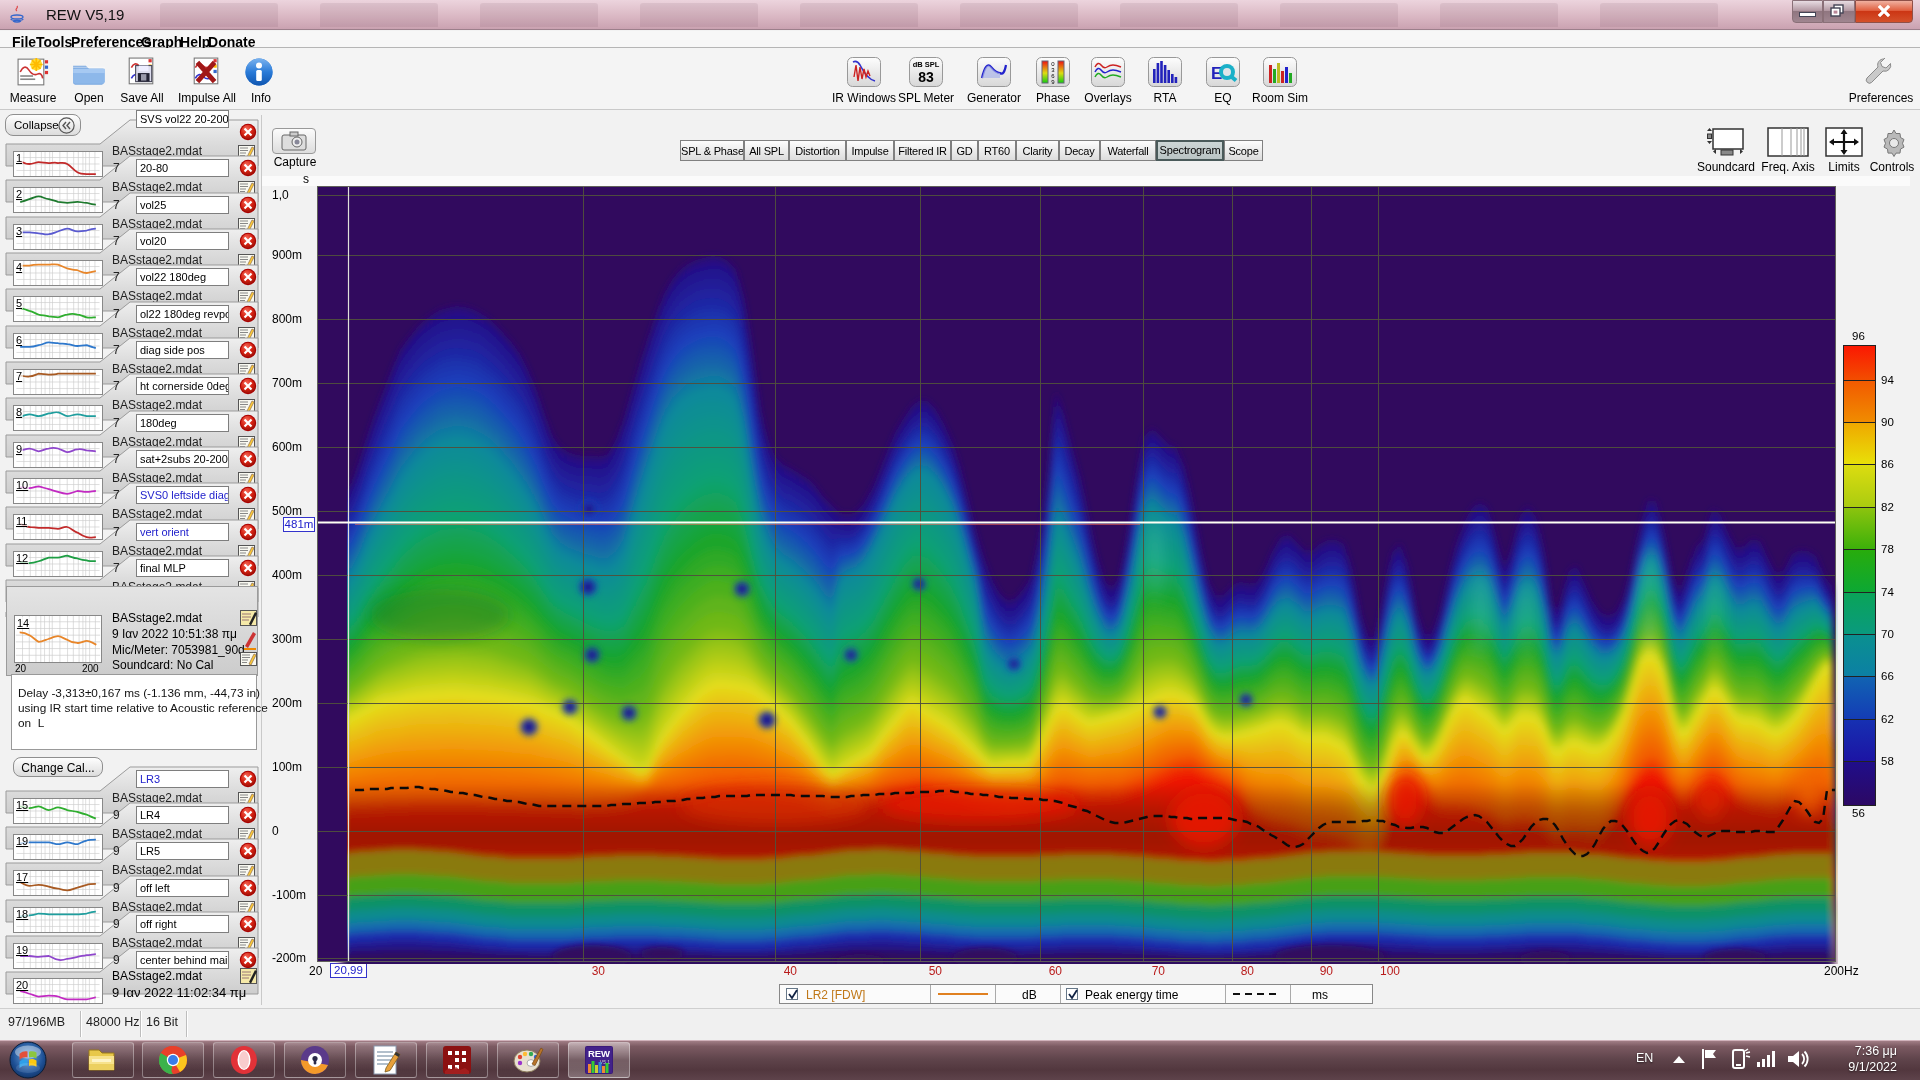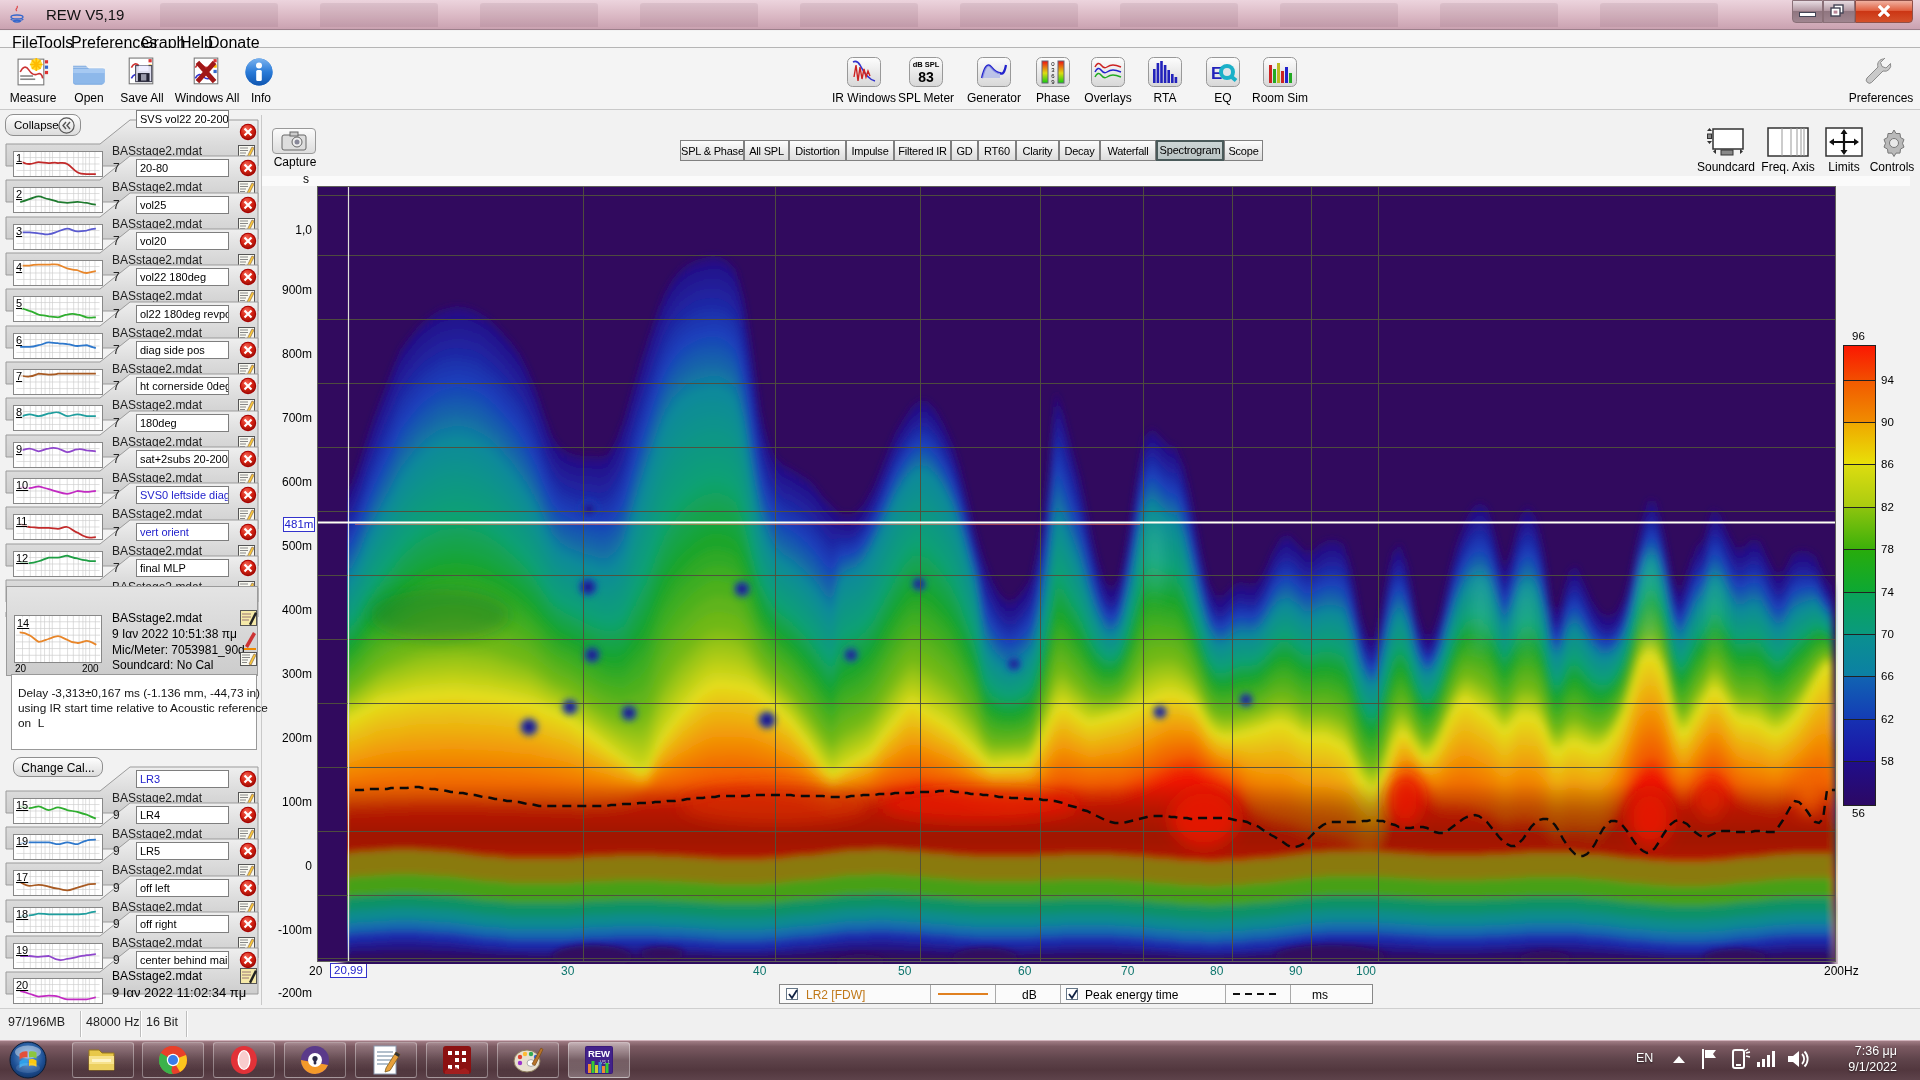--- a/index.html
+++ b/index.html
@@ -1,32 +1,32 @@
 <!DOCTYPE html>
 <html><head><meta charset="utf-8"><title>REW</title><style>
 *{margin:0;padding:0;box-sizing:border-box;}
 html,body{width:1920px;height:1080px;overflow:hidden;font-family:"Liberation Sans",sans-serif;background:#f2f2f2;}
 .abs{position:absolute;}
 .titlebar{left:0;top:0;width:1920px;height:30px;background:linear-gradient(#ecd4dd,#d9b6c2 60%,#caa2b1);border-bottom:1px solid #9c7f8b;}
 .ghost{top:3px;height:24px;background:rgba(96,62,80,0.10);border-radius:3px 3px 0 0;}
 .title-text{left:46px;top:6px;font-size:15px;color:#111;}
 .menubar{left:0;top:31px;width:1920px;height:17px;background:#f7f7f7;border-bottom:1px solid #b5b5b5;}
-.menu-item{top:34px;font-size:16px;color:#000;}
+.menu-item{top:34px;font-size:14px;color:#000;font-weight:bold;}
 .menu-item span{text-decoration:underline;}
 .toolbar{left:0;top:48px;width:1920px;height:62px;background:#f4f4f4;border-bottom:1px solid #c9c9c9;}
 .tlabel{top:38px;font-size:12px;color:#000;text-align:center;}
 .lp-field{left:136px;width:93px;height:18px;background:#fff;border:1px solid #7e7e7e;font-size:11px;padding:2px 2px 0 3px;white-space:nowrap;overflow:hidden;}
 .lp-bas{left:112px;font-size:12px;color:#222;white-space:nowrap;overflow:hidden;width:118px;}
 .lp-seven{left:113px;font-size:12px;color:#222;}
 .thumb{left:13px;width:90px;height:26px;background:#fff;border:1px solid #888;}
 .thumb-num{left:15px;font-size:11px;color:#000;text-decoration:underline;background:rgba(255,255,255,0.7);padding:0 1px;}
 .tabbtn{top:140px;height:21px;border:1px solid #808080;background:linear-gradient(#fdfdfd,#dcdcdc);font-size:11px;letter-spacing:-0.2px;text-align:center;padding-top:4px;color:#000;white-space:nowrap;overflow:hidden;}
 .gridctl-label{top:160px;font-size:12px;color:#000;text-align:center;}
-.axis-y{font-size:12px;color:#000;text-align:right;width:40px;margin-top:35px;}
-.axis-x{font-size:12px;color:#0f766e;text-align:left;width:44px;top:964px;}
+.axis-y{font-size:12px;color:#000;width:40px;}
+.axis-x{font-size:12px;color:#b91c1c;text-align:right;width:44px;top:964px;}
 .cbar-lab{font-size:11.5px;color:#000;}
 .statusbar{left:0;top:1008px;width:1920px;height:32px;background:#f0f0f0;border-top:1px solid #cfcfcf;}
 .statcell{top:1015px;font-size:12.5px;color:#222;}
 .statsep{top:3px;width:1px;height:26px;background:#bdbdbd;box-shadow:1px 0 0 #fff;}
 .taskbar{left:0;top:1040px;width:1920px;height:40px;background:linear-gradient(#a8848c,#7c5a62 16%,#5f444b 48%,#52373e 75%,#5e434b);}
 .tbtn{top:2px;width:62px;height:36px;border:1px solid rgba(255,255,255,0.35);border-radius:3px;background:linear-gradient(rgba(255,255,255,0.18),rgba(255,255,255,0.04) 50%,rgba(0,0,0,0.08));}
 .trayt{color:#fff;font-size:12.5px;text-shadow:0 1px 2px rgba(0,0,0,0.6);}
 </style></head><body>
 <div class="abs titlebar">
     <div class="abs ghost" style="left:160px;width:118px;"></div>
@@ -83,21 +83,21 @@
       <rect x="12" y="15" width="11" height="8" fill="#223"></rect>
       <rect x="15" y="16" width="5" height="6" fill="#99a"></rect>
     </svg></div><div class="abs tlabel" style="left:107px;top:91px;width:70px">Save All</div><div class="abs" style="left:189px;top:57px;width:36px;height:30px;"><svg width="34" height="30" viewBox="0 0 30 28">
       <rect x="4" y="1" width="22" height="24" fill="#fff" stroke="#777"></rect>
       <path d="M5 10 Q8 4 12 8 T20 8" stroke="#c33" fill="none" stroke-width="1.5"></path>
       <path d="M5 20 Q8 14 12 18 T20 19" stroke="#33c" fill="none" stroke-width="1.5"></path>
       <rect x="22" y="2" width="3" height="3" fill="#d33"></rect>
       <rect x="22" y="7" width="3" height="3" fill="#fb0"></rect>
       <rect x="22" y="12" width="3" height="3" fill="#36c"></rect>
       <path d="M7 5 L23 23 M23 5 L7 23" stroke="#a01818" stroke-width="4.5"></path>
-    </svg></div><div class="abs tlabel" style="left:167px;top:91px;width:80px">Windows All</div><div class="abs" style="left:243px;top:57px;width:36px;height:30px;"><svg width="32" height="30" viewBox="0 0 30 30">
+    </svg></div><div class="abs tlabel" style="left:167px;top:91px;width:80px">Impulse All</div><div class="abs" style="left:243px;top:57px;width:36px;height:30px;"><svg width="32" height="30" viewBox="0 0 30 30">
       <circle cx="15" cy="15" r="13.5" fill="#1a6fd4"></circle>
       <circle cx="15" cy="15" r="13.5" fill="url(#infg)"></circle>
       <defs>
         <linearGradient id="infg" x1="0" y1="0" x2="0" y2="1">
           <stop offset="0" stop-color="#7ab2ee"></stop>
           <stop offset="0.5" stop-color="#2a7bd8"></stop>
           <stop offset="1" stop-color="#0f55b0"></stop>
         </linearGradient>
       </defs>
       <circle cx="15" cy="8.5" r="3" fill="#fff"></circle>

